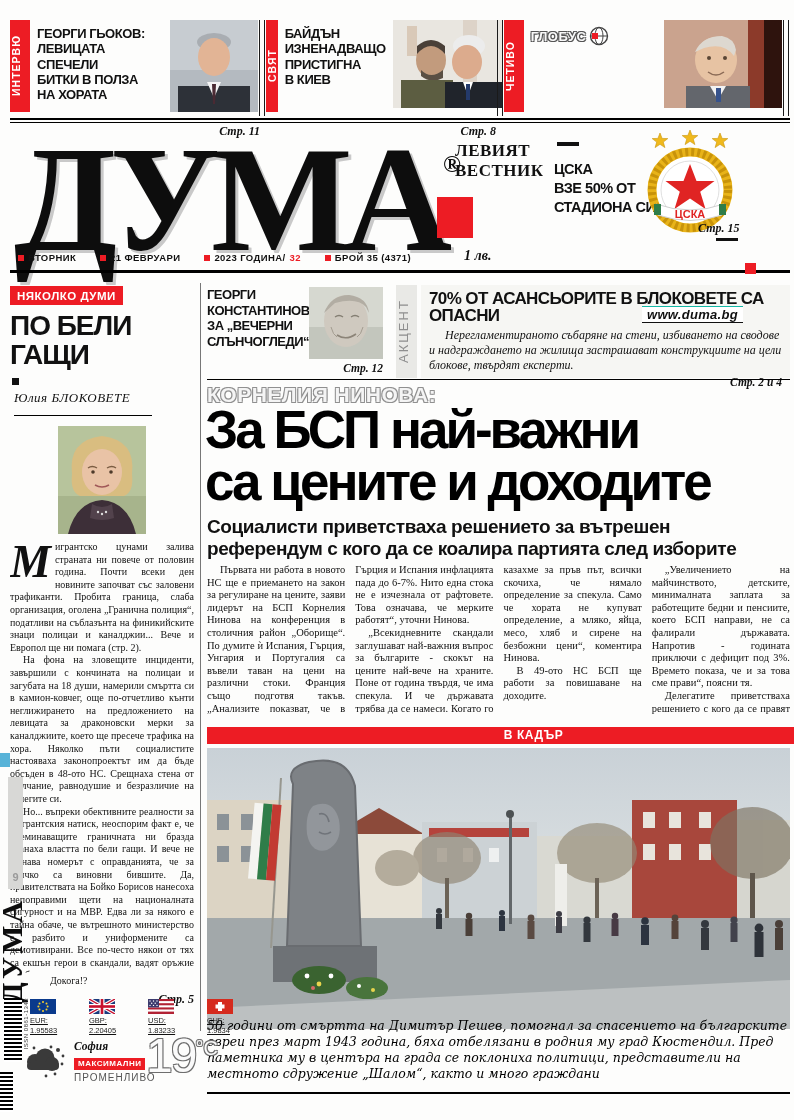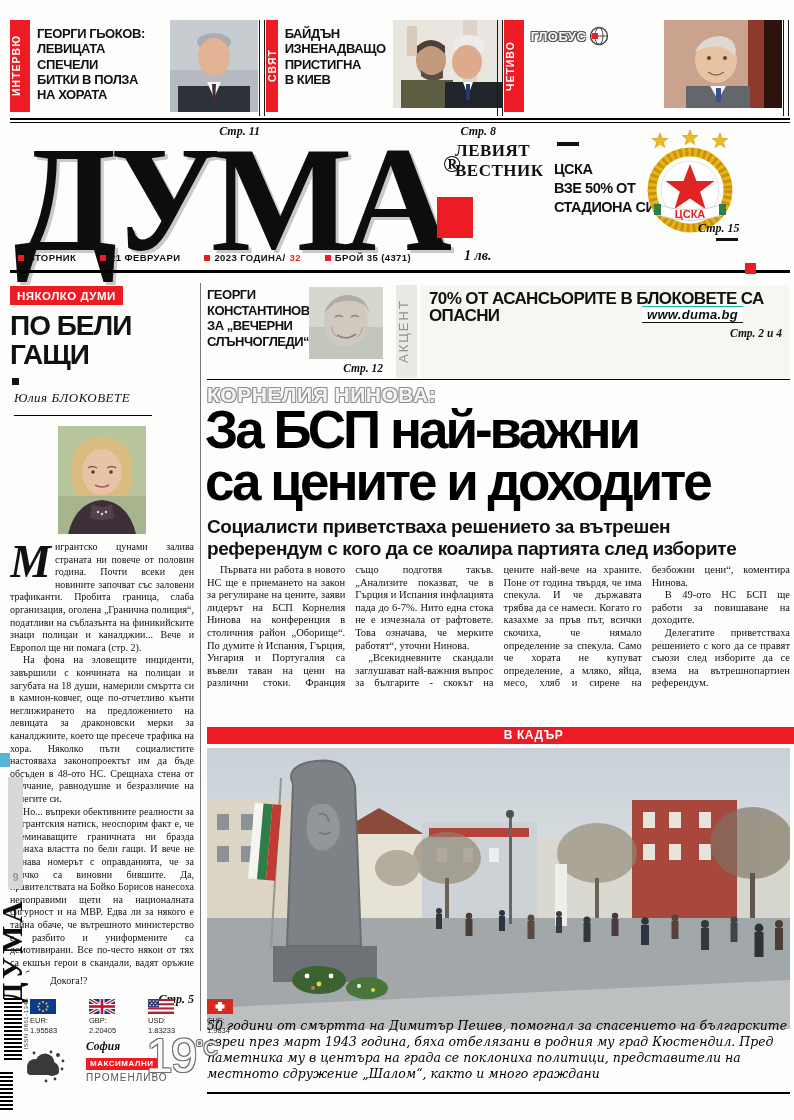--- a/index.html
+++ b/index.html
@@ -103,24 +103,24 @@
   .gray-strip{position:absolute;top:777px;left:8px;width:15px;height:112px;background:#d8d8d6;
        color:#9a9a9a;font:bold 11px "Liberation Sans",sans-serif;text-align:center;line-height:200px;}
   .vert-duma{position:absolute;top:898px;left:-5px;writing-mode:vertical-rl;transform:rotate(180deg);
        font:bold 30px "Liberation Serif",serif;letter-spacing:3px;color:#0d0d0d;}
   .barcode1{position:absolute;top:998px;left:4px;width:18px;height:64px;
        background:repeating-linear-gradient(180deg,#000 0 2px,#fff 2px 4px);}
   .issn{position:absolute;top:998px;left:23px;writing-mode:vertical-rl;transform:rotate(180deg);
        font:6px "Liberation Sans",sans-serif;color:#333;letter-spacing:0.5px;}
   .barcode2{position:absolute;top:1072px;left:0;width:13px;height:40px;
        background:repeating-linear-gradient(180deg,#000 0 2px,#fff 2px 4px);}
-  .fx{position:absolute;top:999px;left:30px;display:flex;gap:21px;}
+  .fx{position:absolute;top:999px;left:30px;display:flex;gap:21px;text-decoration:underline;}
   .fx-item{width:38px;font:7.5px/1.35 "Liberation Sans",sans-serif;color:#222;}
   .fx-item svg{display:block;margin-bottom:2px;}
-  .weather{position:absolute;top:1040px;left:22px;display:flex;gap:20px;align-items:flex-end;}
+  .weather{position:absolute;top:1040px;left:22px;display:flex;gap:8px;align-items:center;}
   .w-city{font:bold italic 11.5px "Liberation Serif",serif;}
   .w-badge{display:inline-block;background:#ed1c24;color:#fff;
        font:bold 8px "Liberation Sans",sans-serif;padding:1.5px 4px;margin:2px 0;letter-spacing:0.5px;}
   .w-cond{font:10px "Liberation Sans",sans-serif;color:#555;letter-spacing:1px;}
   .temp{position:absolute;top:1032px;left:146px;font:48px/1 "Liberation Sans",sans-serif;
        color:#fafafa;letter-spacing:-2px;
        text-shadow:-1px -1px 0 #6e6e6e,1px -1px 0 #6e6e6e,-1px 1px 0 #6e6e6e,1px 1px 0 #6e6e6e;}
   .temp sup{font-size:20px;letter-spacing:0;}
 </style>
 </head>
@@ -311,32 +311,34 @@
       <path d="M42 30 Q46 27 50 30" stroke="#847e72" stroke-width="1.4" fill="none"></path>
       <path d="M28 48 Q37 54 47 47" stroke="#8c8478" stroke-width="1.6" fill="none"></path>
       <path d="M22 40 Q24 48 28 50 M54 40 Q52 48 48 50" stroke="#a39c90" stroke-width="1" fill="none"></path>
     </svg>
   </div>
   <div class="gk-page">Стр. 12</div>
 
   <div class="accent-label">АКЦЕНТ</div>
   <div class="accent-box">
     <div class="accent-head">70% ОТ АСАНСЬОРИТЕ В БЛОКОВЕТЕ СА ОПАСНИ</div>
+    <div class="accent-text">Нерегламентираното събаряне на стени, избиването на сводове и надграждането на жилища застрашават конструкциите на цели блокове, твърдят експерти.</div>
     <div class="accent-page">Стр. 2 и 4</div>
   </div>
   <div class="row1-rule"></div>
 
   <div class="kicker">КОРНЕЛИЯ НИНОВА:</div>
   <div class="headline prewrap">За БСП най-важни
 са цените и доходите</div>
   <div class="subhead">Социалисти приветстваха решението за вътрешен референдум с кого да се коалира партията след изборите</div>
   <div class="body4">
     <p>Първата ни работа в новото НС ще е приемането на закон за регулиране на цените, заяви лидерът на БСП Корнелия Нинова на конференция в столичния район „Оборище“. По думите ѝ Испания, Гърция, Унгария и Португалия са въвели таван на цени на различни стоки. Франция също подготвя такъв. „Анализите показват, че в Гърция и Испания инфлацията пада до 6-7%. Нито една стока не е изчезнала от рафтовете. Това означава, че мерките работят“, уточни Нинова.</p>
     <p>„Всекидневните скандали заглушават най-важния въпрос за българите - скокът на цените най-вече на храните. Поне от година твърдя, че има спекула. И че държавата трябва да се намеси. Когато го казахме за пръв път, всички скочиха, че нямало определение за спекула. Само че хората не купуват определение, а мляко, яйца, месо, хляб и сирене на безбожни цени“, коментира Нинова.</p>
     <p>В 49-ото НС БСП ще работи за повишаване на доходите.</p>
+    <p>„Увеличението на майчинството, детските, минималната заплата за работещите бедни и пенсиите, което БСП направи, не са фалирали държавата. Напротив - годината приключи с дефицит под 3%. Времето показа, че и за това сме прави“, поясни тя.</p>
     <p>Делегатите приветстваха решението с кого да се правят съюзи след изборите да се взема на вътрешнопартиен референдум.</p>
 
   </div>
 
   <div class="vkadar">В КАДЪР</div>
   <div class="photo-main">
     <svg width="583" height="281" viewBox="0 0 583 281" preserveAspectRatio="none">
       <defs>
         <linearGradient id="sky" x1="0" y1="0" x2="0" y2="1">
           <stop offset="0" stop-color="#c9d1d7"></stop>

